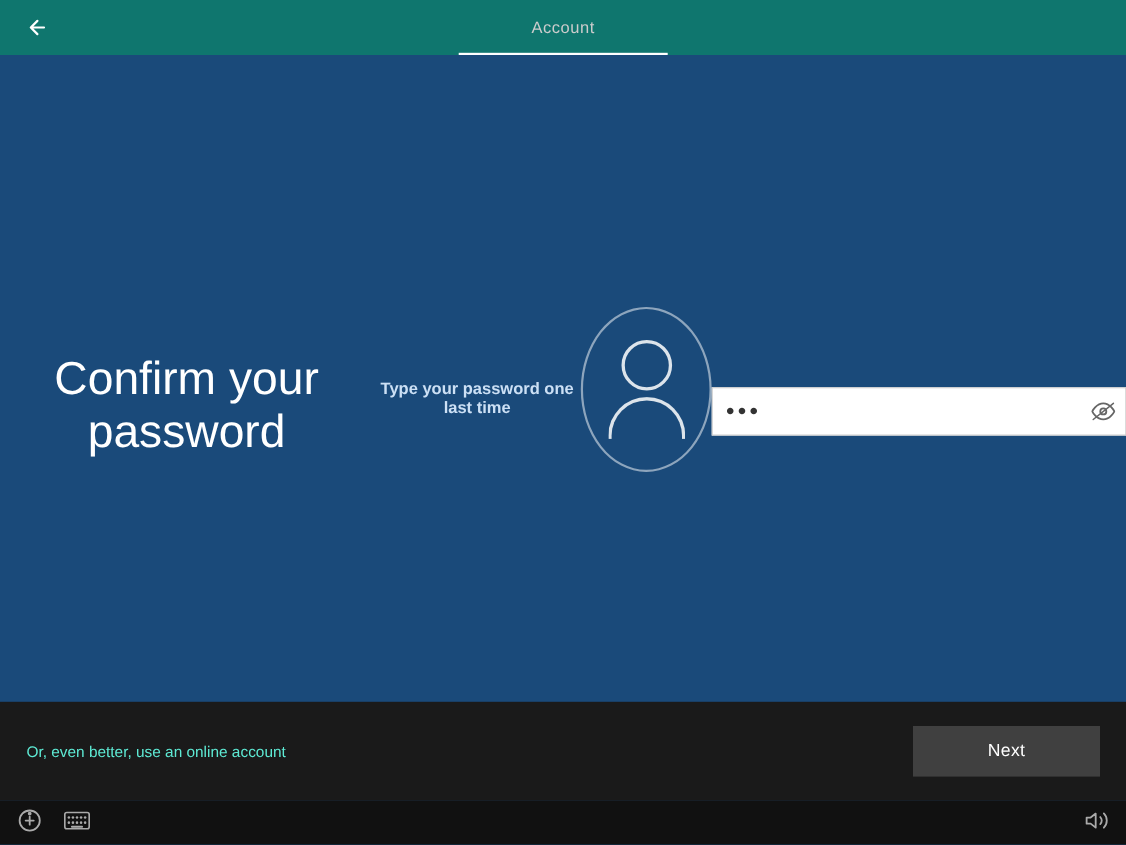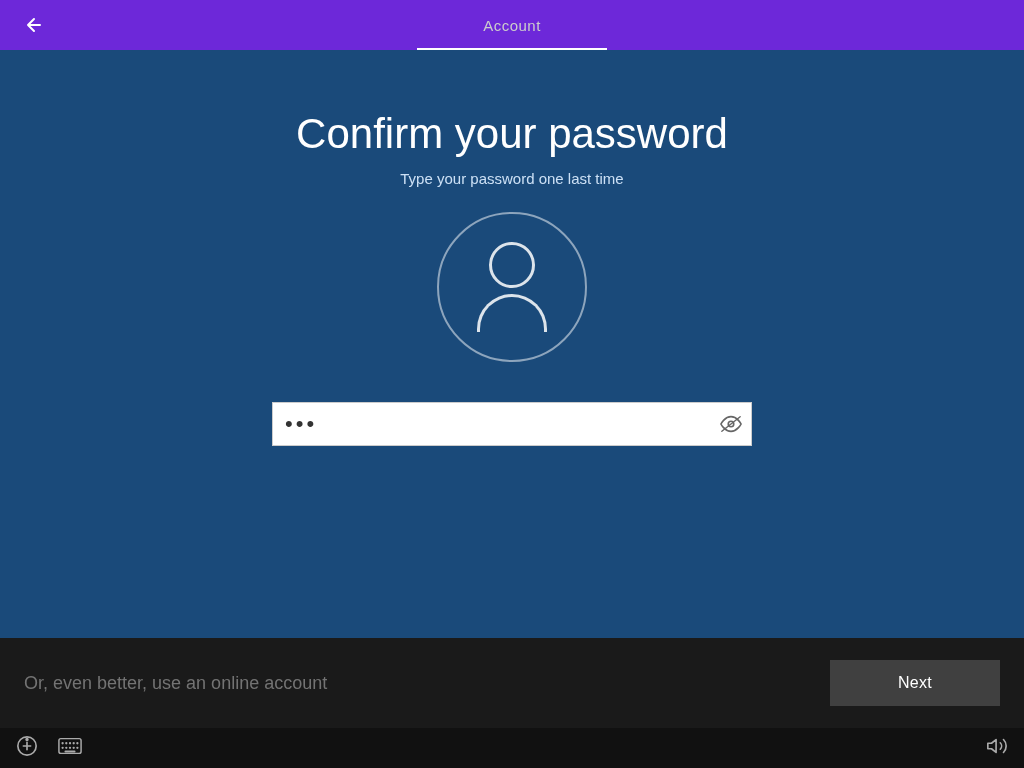--- a/index.html
+++ b/index.html
@@ -16,21 +16,21 @@
       background-color: #1a4a7a;
       color: white;
       display: flex;
       flex-direction: column;
     }
 
     
     .top-bar {
       width: 100%;
       height: 50px;
-      background-color: #6d28d9;
+      background-color: #0f766e;
       display: flex;
       align-items: center;
       justify-content: center;
       position: relative;
       flex-shrink: 0;
     }
 
     .back-button {
       position: absolute;
       left: 16px;
@@ -58,38 +58,38 @@
       bottom: 0;
       width: 190px;
       height: 2px;
       background-color: white;
     }
 
     
     .main-content {
       flex: 1;
       display: flex;
-      flex-direction: column;
+      flex-direction: row;
       align-items: center;
       background-color: #1a4a7a;
       padding-top: 60px;
     }
 
     .page-title {
       font-size: 42px;
       font-weight: 300;
       color: white;
       margin-bottom: 12px;
       text-align: center;
     }
 
     .page-subtitle {
       font-size: 15px;
       color: #cce0f5;
-      font-weight: 400;
+      font-weight: 700;
       margin-bottom: 25px;
       text-align: center;
     }
 
     
     .avatar-container {
       width: 150px;
       height: 150px;
       border-radius: 50%;
       border: 2px solid rgba(255,255,255,0.5);
@@ -162,22 +162,22 @@
       height: 90px;
       background-color: #1a1a1a;
       display: flex;
       align-items: center;
       justify-content: space-between;
       padding: 0 24px;
       flex-shrink: 0;
     }
 
     .online-account-link {
-      color: #737373;
-      font-size: 18px;
+      color: #5eead4;
+      font-size: 14px;
       cursor: pointer;
       text-decoration: none;
       background: none;
       border: none;
     }
 
     .next-button {
       background-color: #404040;
       color: white;
       border: none;

